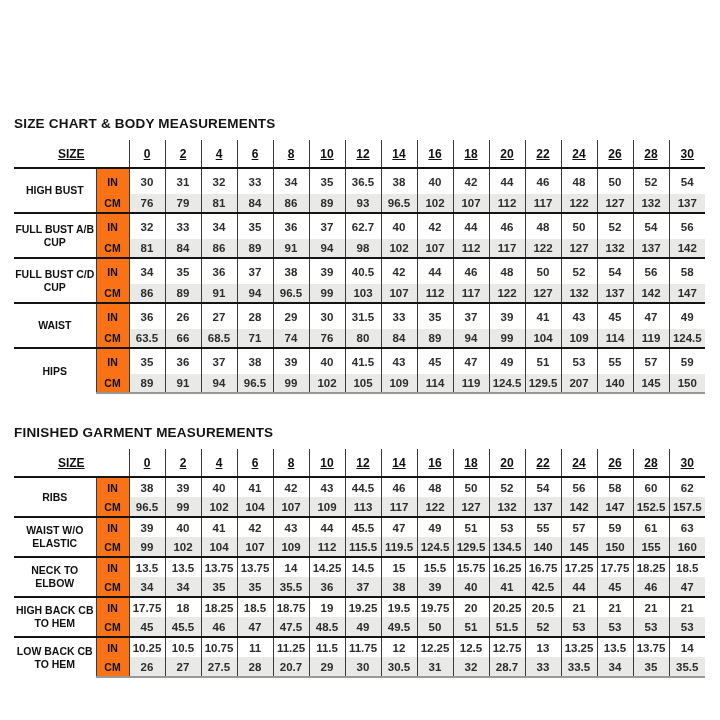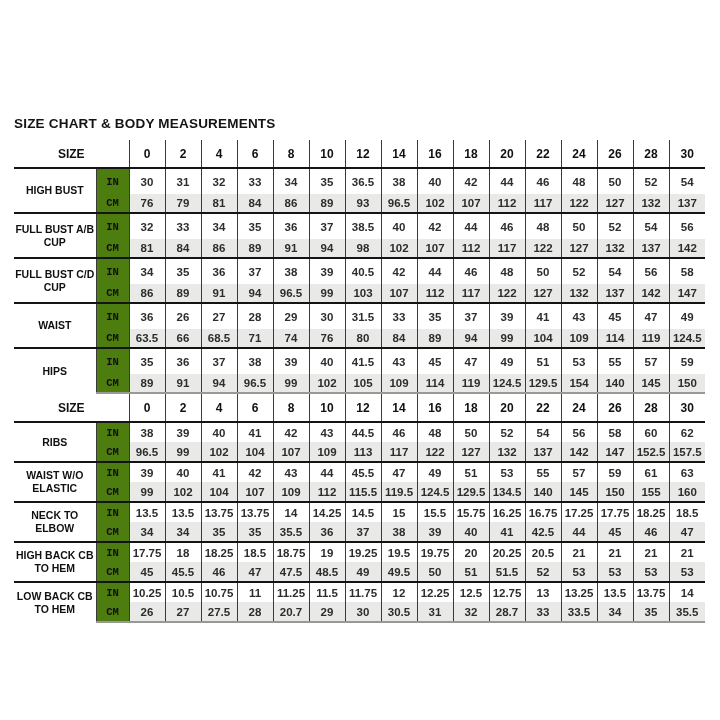--- a/index.html
+++ b/index.html
@@ -35,41 +35,40 @@
   table.size-table col.c-label { width: 82px; }
   table.size-table col.c-unit  { width: 33px; }
   table.size-table col.c-size  { width: 36px; }
 
   table.size-table th, table.size-table td {
     padding: 0;
     text-align: center;
     vertical-align: middle;
     font-weight: bold;
   }
-  thead th { height: 27px; font-size: 12px; color: #101010; }
+  thead th { height: 27px; font-size: 12px; color: #101010; text-decoration: underline; }
   thead th.size-col { border-left: 1.5px solid #3a3a3a; }
   thead tr { border-bottom: 2.5px solid #141414; }
 
   tbody tr.in-row  { height: 26px; }
   tbody tr.cm-row  { height: 19px; }
   .t2 tbody tr.in-row, .t2 tbody tr.cm-row { height: 20px; }
 
   th.label-cell {
     font-size: 10.5px;
     color: #101010;
     line-height: 1.2;
     padding: 0 5px;
     border-bottom: 2.5px solid #141414;
   }
   td.unit-cell {
     font-size: 10.5px;
     color: #101010;
     border-left: 1.5px solid #3a3a3a;
-    background: #4d7c0f;
-    font-family: Liberation Mono, monospace;
+    background: #f97316;
   }
   td.value {
     font-size: 11.5px;
     color: #2d2d2d;
     border-left: 1.5px solid #3a3a3a;
   }
   tr.cm-row td.value { background: #e9e9e7; }
   tr.cm-row td { border-bottom: 2.5px solid #141414; }
   tr.in-row td { border-bottom: none; }
 
@@ -167,21 +166,21 @@
           </tr>
           <tr class="in-row">
             <th class="label-cell" rowspan="2">FULL BUST A/B CUP</th>
             <td class="unit-cell">IN</td>
             <td class="value">32</td>
             <td class="value">33</td>
             <td class="value">34</td>
             <td class="value">35</td>
             <td class="value">36</td>
             <td class="value">37</td>
-            <td class="value">38.5</td>
+            <td class="value">62.7</td>
             <td class="value">40</td>
             <td class="value">42</td>
             <td class="value">44</td>
             <td class="value">46</td>
             <td class="value">48</td>
             <td class="value">50</td>
             <td class="value">52</td>
             <td class="value">54</td>
             <td class="value">56</td>
           </tr>
@@ -309,30 +308,31 @@
             <td class="value">94</td>
             <td class="value">96.5</td>
             <td class="value">99</td>
             <td class="value">102</td>
             <td class="value">105</td>
             <td class="value">109</td>
             <td class="value">114</td>
             <td class="value">119</td>
             <td class="value">124.5</td>
             <td class="value">129.5</td>
-            <td class="value">154</td>
+            <td class="value">207</td>
             <td class="value">140</td>
             <td class="value">145</td>
             <td class="value">150</td>
           </tr>
         </tbody>
       </table>
   </section>
 
   <section class="tbl-section">
+    <h2 class="table-title">FINISHED GARMENT MEASUREMENTS</h2>
     <table class="size-table t2">
         <colgroup>
           <col class="c-label">
           <col class="c-unit">
           <col class="c-size">
           <col class="c-size">
           <col class="c-size">
           <col class="c-size">
           <col class="c-size">
           <col class="c-size">

